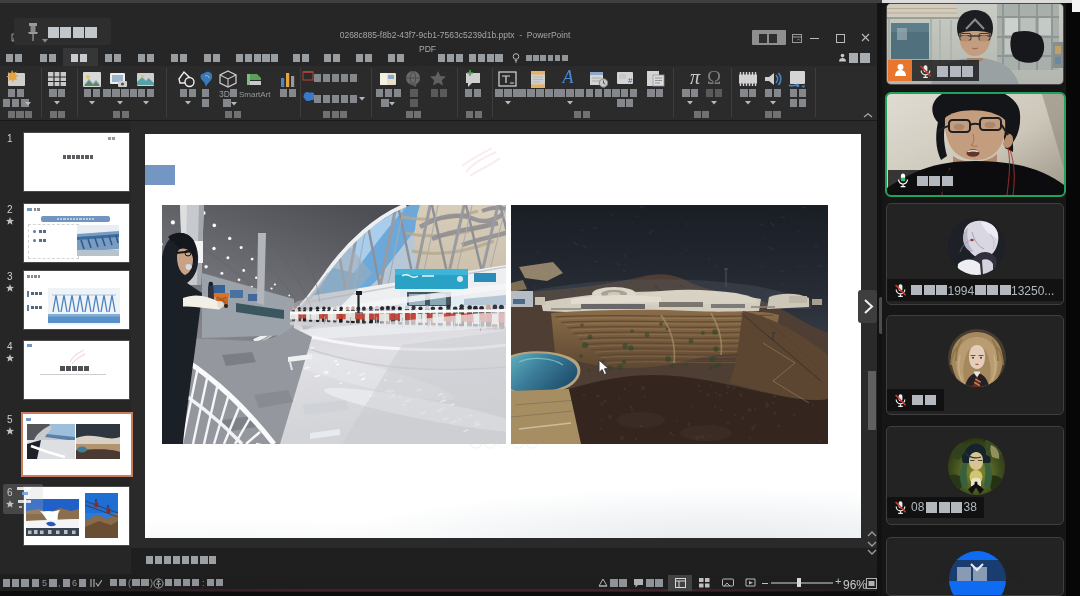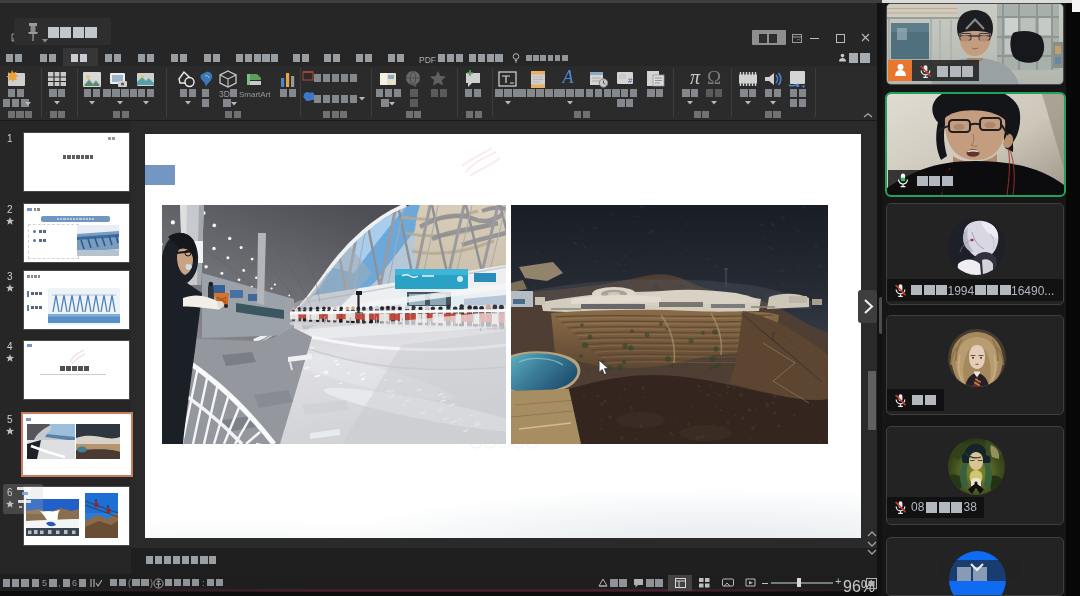--- a/index.html
+++ b/index.html
@@ -14,20 +14,21 @@
 <div class="a" style="left:0px;top:121px;width:131px;height:453px;background:#262626"></div>
 <div class="a" style="left:131px;top:121px;width:751px;height:427px;background:#2a2a2a"></div>
 <div class="a" style="left:131px;top:548px;width:751px;height:26px;background:#1f1f1f"></div>
 <div class="a" style="left:0px;top:574px;width:882px;height:17px;background:#1e1e1e"></div>
 <div class="a" style="left:0px;top:591px;width:882px;height:5px;background:#0d0d0d"></div>
 <div class="a" style="left:60px;top:589px;width:820px;height:2.5px;background:linear-gradient(90deg,rgba(90,20,40,0),rgba(123,38,67,.38) 30%,rgba(123,38,67,.38) 75%,rgba(90,20,40,0))"></div>
 <svg class="a" style="left:11px;top:33px" width="9" height="9" viewBox="0 0 9 9">
       <path d="M1 1 h6 l1.5 1.5 v5.5 h-7.5Z" fill="none" stroke="#9a9a9a" stroke-width="1"></path>
       <rect x="2.5" y="5" width="4" height="3" fill="#9a9a9a"></rect>
     </svg>
+<div class="a" style="left:0px;top:30px;width:910px;text-align:center;color:#a6a6a6;font-size:8.5px">0268c885-f8b2-43f7-9cb1-7563c5239d1b.pptx &nbsp;-&nbsp; PowerPoint</div>
 <div class="a" style="left:14px;top:18px;width:97px;height:27px;background:#2e2e2e;border-radius:2px"></div>
 <svg class="a" style="left:26px;top:22px" width="14" height="21" viewBox="0 0 14 21">
 <rect x="3" y="1" width="8" height="3" fill="#9a9a9a"></rect>
       <rect x="4.5" y="4" width="5" height="6" fill="#8a8a8a"></rect>
 <path d="M2 10 L12 10 L11 12 L3 12 Z" fill="#9a9a9a"></path>
       <rect x="6.3" y="12" width="1.5" height="7" fill="#8a8a8a"></rect>
     </svg>
 <div class="a" style="left:48px;top:27px;width:48.5px;height:10.8px;background:repeating-linear-gradient(90deg,#c2c7cc 0 11.0px,transparent 11.0px 12.5px)"></div>
 <svg class="a" style="left:42px;top:39px" width="6" height="4" viewBox="0 0 6 4">
       <path d="M0 0 L6 0 L3 3.5Z" fill="#8a8a8a"></path>
@@ -57,21 +58,21 @@
 <div class="a" style="left:71px;top:54px;width:16.1px;height:7.6px;background:repeating-linear-gradient(90deg,#c8ccd0 0 7.3px,transparent 7.3px 8.8px)"></div>
 <div class="a" style="left:105px;top:54px;width:16.1px;height:7.6px;background:repeating-linear-gradient(90deg,#989da2 0 7.3px,transparent 7.3px 8.8px)"></div>
 <div class="a" style="left:138px;top:54px;width:16.1px;height:7.6px;background:repeating-linear-gradient(90deg,#989da2 0 7.3px,transparent 7.3px 8.8px)"></div>
 <div class="a" style="left:171px;top:54px;width:16.1px;height:7.6px;background:repeating-linear-gradient(90deg,#989da2 0 7.3px,transparent 7.3px 8.8px)"></div>
 <div class="a" style="left:204px;top:54px;width:16.1px;height:7.6px;background:repeating-linear-gradient(90deg,#989da2 0 7.3px,transparent 7.3px 8.8px)"></div>
 <div class="a" style="left:236px;top:54px;width:42.5px;height:7.6px;background:repeating-linear-gradient(90deg,#989da2 0 7.3px,transparent 7.3px 8.8px)"></div>
 <div class="a" style="left:293px;top:54px;width:16.1px;height:7.6px;background:repeating-linear-gradient(90deg,#989da2 0 7.3px,transparent 7.3px 8.8px)"></div>
 <div class="a" style="left:324px;top:54px;width:16.1px;height:7.6px;background:repeating-linear-gradient(90deg,#989da2 0 7.3px,transparent 7.3px 8.8px)"></div>
 <div class="a" style="left:356px;top:54px;width:16.1px;height:7.6px;background:repeating-linear-gradient(90deg,#989da2 0 7.3px,transparent 7.3px 8.8px)"></div>
 <div class="a" style="left:388px;top:54px;width:16.1px;height:7.6px;background:repeating-linear-gradient(90deg,#989da2 0 7.3px,transparent 7.3px 8.8px)"></div>
-<div class="a" style="left:419px;top:55px;color:#a8acb0;font-size:8.5px">PDF</div>
+<div class="a" style="left:419px;top:44px;color:#a8acb0;font-size:8.5px">PDF</div>
 <div class="a" style="left:438px;top:54px;width:24.9px;height:7.6px;background:repeating-linear-gradient(90deg,#989da2 0 7.3px,transparent 7.3px 8.8px)"></div>
 <div class="a" style="left:469px;top:54px;width:33.7px;height:7.6px;background:repeating-linear-gradient(90deg,#989da2 0 7.3px,transparent 7.3px 8.8px)"></div>
 <svg class="a" style="left:512px;top:53px" width="8" height="10" viewBox="0 0 8 10">
       <circle cx="4" cy="3.5" r="2.8" fill="none" stroke="#b8b8b8" stroke-width="1"></circle>
       <path d="M2.8 7.5 h2.4 M3 9 h2" stroke="#b8b8b8" stroke-width="0.9"></path>
     </svg>
 <div class="a" style="left:526px;top:54.5px;width:41.7px;height:6.2px;background:repeating-linear-gradient(90deg,#90959a 0 5.7px,transparent 5.7px 7.2px)"></div>
 <div class="a" style="left:41px;top:68px;width:1px;height:49px;background:#3d3d3d"></div>
 <div class="a" style="left:77px;top:68px;width:1px;height:49px;background:#3d3d3d"></div>
 <div class="a" style="left:166px;top:68px;width:1px;height:49px;background:#3d3d3d"></div>
@@ -1108,21 +1109,21 @@
       <path d="M2 8.5 L5 5 L8 8" stroke="#b8b8b8" stroke-width="1" fill="none"></path>
     </svg>
 <svg class="a" style="left:745px;top:578px" width="11" height="10" viewBox="0 0 11 10">
       <path d="M1 1 h9 v7 h-9Z" fill="none" stroke="#b8b8b8" stroke-width="1"></path>
       <path d="M4 3 L8 4.8 L4 6.6 Z" fill="#b8b8b8"></path>
     </svg>
 <div class="a" style="left:762px;top:582.5px;width:6px;height:1.2px;background:#c0c0c0"></div>
 <div class="a" style="left:771px;top:582px;width:62px;height:1.5px;background:#7a7a7a"></div>
 <div class="a" style="left:797px;top:578px;width:3.5px;height:9px;background:#d8d8d8"></div>
 <div class="a" style="left:835px;top:574.5px;color:#c0c0c0;font-size:11px">+</div>
-<div class="a" style="left:843px;top:577.5px;color:#c8c8c8;font-size:16px">96%</div>
+<div class="a" style="left:843px;top:577.5px;color:#c8c8c8;font-size:12px">96%</div>
 <svg class="a" style="left:866px;top:577.5px" width="11" height="11" viewBox="0 0 11 11">
       <rect x="0.5" y="0.5" width="10" height="10" fill="none" stroke="#b0b0b0" stroke-width="1"></rect>
       <rect x="2.5" y="3" width="6" height="5" fill="#b0b0b0"></rect>
     </svg>
 <div class="a" style="left:882px;top:0px;width:198px;height:596px;background:#161616"></div>
 <div class="a" style="left:1066px;top:0px;width:14px;height:596px;background:#070707"></div>
 <div class="a" style="left:882px;top:0px;width:198px;height:2.5px;background:#dcdcdc"></div>
 <div class="a" style="left:1072px;top:0px;width:8px;height:12px;background:#f4f4f4"></div>
 <div class="a" style="left:886px;top:3px;width:178px;height:82px;border:1px solid #4a4a4a;border-radius:5px;overflow:hidden;box-sizing:border-box">
 <svg width="176" height="80" viewBox="0 0 176 80">
@@ -1236,21 +1237,21 @@
 <div class="a" style="left:887px;top:278.5px;width:176px;height:22px;background:rgba(12,12,12,0.72)"></div>
 <svg class="a" style="left:893px;top:282.5px" width="15" height="15" viewBox="0 0 15 15">
       <rect x="5.6" y="1.2" width="3.8" height="7" rx="1.9" fill="#ececec"></rect>
       <path d="M3.2 6.6 a4.3 4.3 0 0 0 8.6 0" fill="none" stroke="#ececec" stroke-width="1.2"></path>
       <path d="M7.5 11.2 v1.8 M5.2 13.4 h4.6" stroke="#ececec" stroke-width="1.2"></path>
       <path d="M2.6 2 L12.6 12.2" stroke="#cf3b30" stroke-width="1.6"></path>
     </svg>
 <div class="a" style="left:911px;top:284.5px;width:36.0px;height:10.8px;background:repeating-linear-gradient(90deg,#b2b8be 0 11.0px,transparent 11.0px 12.5px)"></div>
 <div class="a" style="left:947.5px;top:284px;color:#b2b8be;font-size:12px">1994</div>
 <div class="a" style="left:975px;top:284.5px;width:36.0px;height:10.8px;background:repeating-linear-gradient(90deg,#b2b8be 0 11.0px,transparent 11.0px 12.5px)"></div>
-<div class="a" style="left:1011px;top:284px;color:#b2b8be;font-size:12px">16490...</div>
+<div class="a" style="left:1011px;top:284px;color:#b2b8be;font-size:12px">13250...</div>
 <div class="a" style="left:886px;top:314.5px;width:178px;height:100.5px;background:#232323;border:1px solid #3f3f3f;border-radius:5px;box-sizing:border-box"></div>
 <div class="a" style="left:948px;top:328.5px;width:58px;height:58px;border-radius:50%;overflow:hidden">
       <svg width="58" height="58" viewBox="0 0 58 58">
 <rect width="58" height="58" fill="#463c30"></rect>
 <path d="M4 36 C0 18 12 3 29 3 C46 3 58 18 54 38 C52 48 46 55 38 58 L16 58 C10 54 6 46 4 36Z" fill="#a5885e"></path>
 <path d="M8 32 C8 18 17 8 29 8 C41 8 50 18 50 32 C50 44 46 52 40 57 C44 46 43 37 41 30 C39 21 35 17 29 17 C23 17 19 21 17 30 C15 37 14 46 18 57 C12 52 8 44 8 32Z" fill="#b89c72"></path>
 <path d="M3 42 C2 48 4 54 8 58 M55 42 C56 48 54 54 50 58 M9 18 C5 23 3 29 3 36 M49 18 C53 23 55 29 55 36 M14 10 C10 16 8 24 8 32 M44 10 C48 16 50 24 50 32" stroke="#8f744c" stroke-width="1.8" fill="none"></path>
 <path d="M12 26 C10 34 10 44 14 52 M46 26 C48 34 48 44 44 52" stroke="#c9ad80" stroke-width="1.6" fill="none"></path>
 <path d="M21 28 C21 20 24 16 29 16 C34 16 37 20 37 28 C37 35 34 40 29 40 C24 40 21 35 21 28Z" fill="#e4cdb9"></path>
 <path d="M22.5 26.5 h5 M30.5 26.5 h5" stroke="#6a5240" stroke-width="1"></path>

